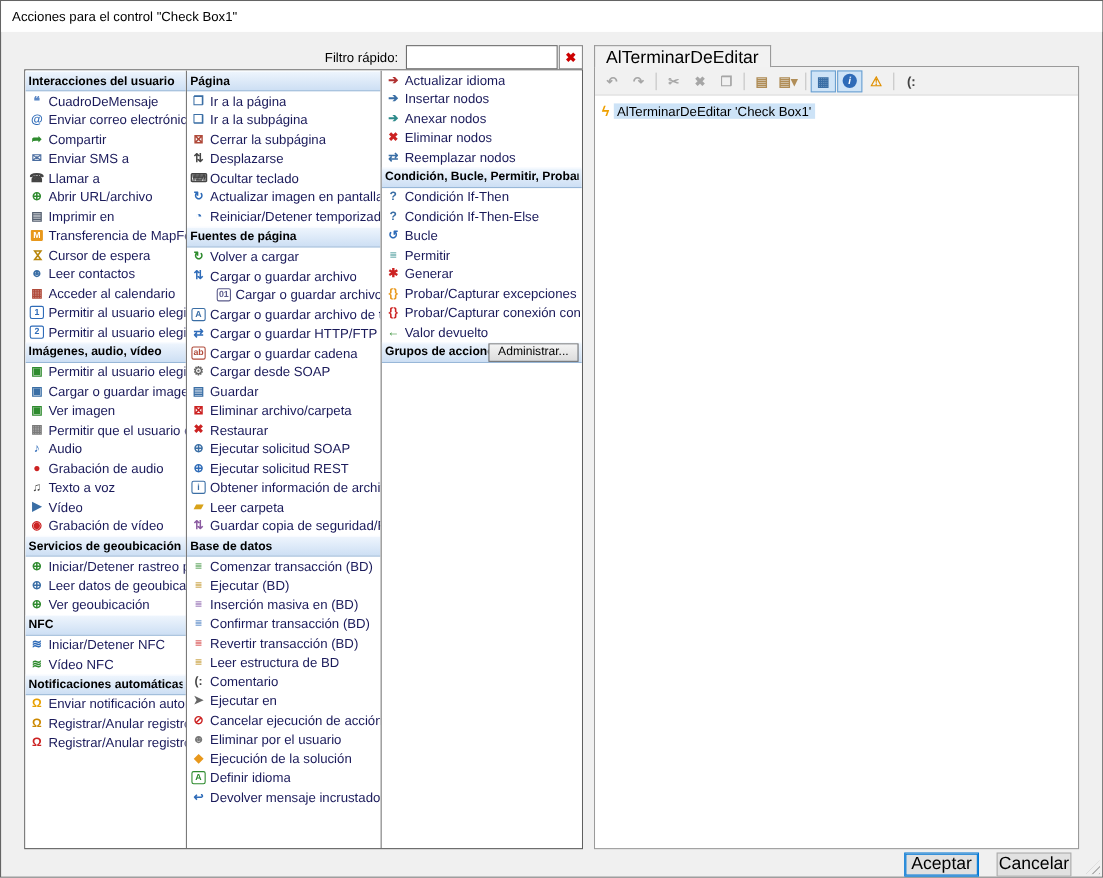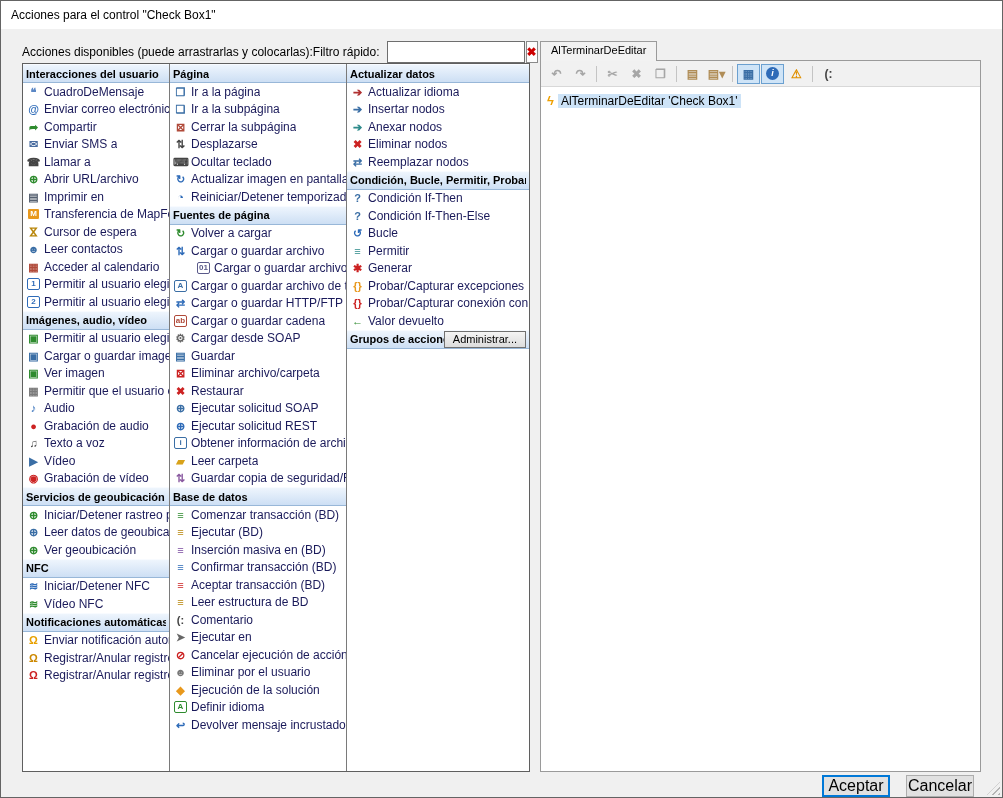--- a/index.html
+++ b/index.html
@@ -30,21 +30,21 @@
   .group-title { overflow: hidden; white-space: nowrap; }
   .manage-btn { margin-left: auto; flex: 0 0 auto; font-family: inherit; font-size: 11px; height: 17px; padding: 0 8px; background: linear-gradient(#f4f4f4,#dcdcdc); border: 1px solid #707070; cursor: default; }
 
   .item { height: 17.5px; display: flex; align-items: center; padding-left: 3px; gap: 3px; white-space: nowrap; overflow: hidden; }
   .item .label { font-size: 12px; color: #1a1a5a; overflow: hidden; white-space: nowrap; }
   .icon { flex: 0 0 15px; width: 15px; text-align: center; font-size: 11px; font-weight: bold; line-height: 14px; }
   .icon.boxed { flex: 0 0 13px; width: 13px; height: 12px; border: 1px solid currentColor; border-radius: 2px; font-size: 8px; line-height: 10px; margin: 0 1px; }
   .icon.rot { transform: rotate(90deg); }
 
   .tabbar { height: 20px; display: flex; }
-  .tab { padding: 2px 10px; font-size: 11px; background: #f2f2f2; border: 1px solid #9a9a9a; border-bottom: none; position: relative; z-index: 2; white-space: nowrap; }
+  .tab { padding: 2px 10px; font-size: 16px; background: #f2f2f2; border: 1px solid #9a9a9a; border-bottom: none; position: relative; z-index: 2; white-space: nowrap; }
   .editor-box { flex: 1; border: 1px solid #9a9a9a; margin-top: -1px; background: #fff; display: flex; flex-direction: column; overflow: hidden; }
   .toolbar { height: 26px; flex: 0 0 26px; background: #f1f1f1; border-bottom: 1px solid #d8d8d8; display: flex; align-items: center; padding: 0 4px; gap: 1px; }
   .tb-btn { width: 23px; height: 20px; display: flex; align-items: center; justify-content: center; border: 1px solid transparent; font-size: 12px; font-weight: bold; cursor: default; }
   .tb-btn.pressed { background: #cfe4f7; border: 1px solid #6ba0d0; }
   .tb-sep { width: 1px; height: 16px; background: #c4c4c4; margin: 0 3px; flex: 0 0 1px; }
   .round-icon { display: inline-block; width: 13px; height: 13px; border-radius: 50%; background: #2e6bb8; color: #fff; font-size: 9px; line-height: 13px; text-align: center; font-weight: bold; font-style: italic; }
 
   .tree { flex: 1; background: #fff; padding: 6px 6px; overflow: hidden; }
   .tree-row { display: flex; align-items: center; gap: 4px; font-size: 12px; }
   .bolt { color: #efa000; font-weight: bold; font-size: 13px; }
@@ -60,21 +60,20 @@
 <body>
 
 <div class="dialog">
   <div class="titlebar">
     <span>Acciones para el control "Check Box1"</span>
   </div>
 
   <div class="content">
     <div class="left">
       <div class="header-row">
-        <span class="lbl">Acciones disponibles (puede arrastrarlas y colocarlas):</span>
         <span class="lbl filter-label">Filtro rápido:</span>
         <input class="filter-input" type="text" value="" style="">
         <button class="clear-btn">
             <span>✖</span>
           </button>
       </div>
       <div class="actions-panel">
         <div class="col col-0" id="col-0">
             <div class="group-header">
               <span class="group-title">Interacciones del usuario</span>
@@ -321,21 +320,21 @@
             <div class="item">
               <span class="icon" style="color: rgb(122, 74, 160);">≡</span>
               <span class="label">Inserción masiva en (BD)</span>
             </div>
             <div class="item">
               <span class="icon" style="color: rgb(46, 107, 184);">≡</span>
               <span class="label">Confirmar transacción (BD)</span>
             </div>
             <div class="item">
               <span class="icon" style="color: rgb(204, 34, 34);">≡</span>
-              <span class="label">Aceptar transacción (BD)</span>
+              <span class="label">Revertir transacción (BD)</span>
             </div>
             <div class="item">
               <span class="icon" style="color: rgb(184, 134, 11);">≡</span>
               <span class="label">Leer estructura de BD</span>
             </div>
             <div class="item">
               <span class="icon" style="color: rgb(68, 68, 68);">(:</span>
               <span class="label">Comentario</span>
             </div>
             <div class="item">
@@ -357,23 +356,20 @@
             <div class="item">
               <span class="icon boxed" style="color: rgb(46, 139, 46);">A</span>
               <span class="label">Definir idioma</span>
             </div>
             <div class="item">
               <span class="icon" style="color: rgb(46, 107, 184);">↩</span>
               <span class="label">Devolver mensaje incrustado</span>
             </div>
           </div>
         <div class="col col-2" id="col-2">
-            <div class="group-header">
-              <span class="group-title">Actualizar datos</span>
-            </div>
             <div class="item">
               <span class="icon" style="color: rgb(176, 48, 48);">➔</span>
               <span class="label">Actualizar idioma</span>
             </div>
             <div class="item">
               <span class="icon" style="color: rgb(58, 110, 165);">➔</span>
               <span class="label">Insertar nodos</span>
             </div>
             <div class="item">
               <span class="icon" style="color: rgb(46, 139, 139);">➔</span>

